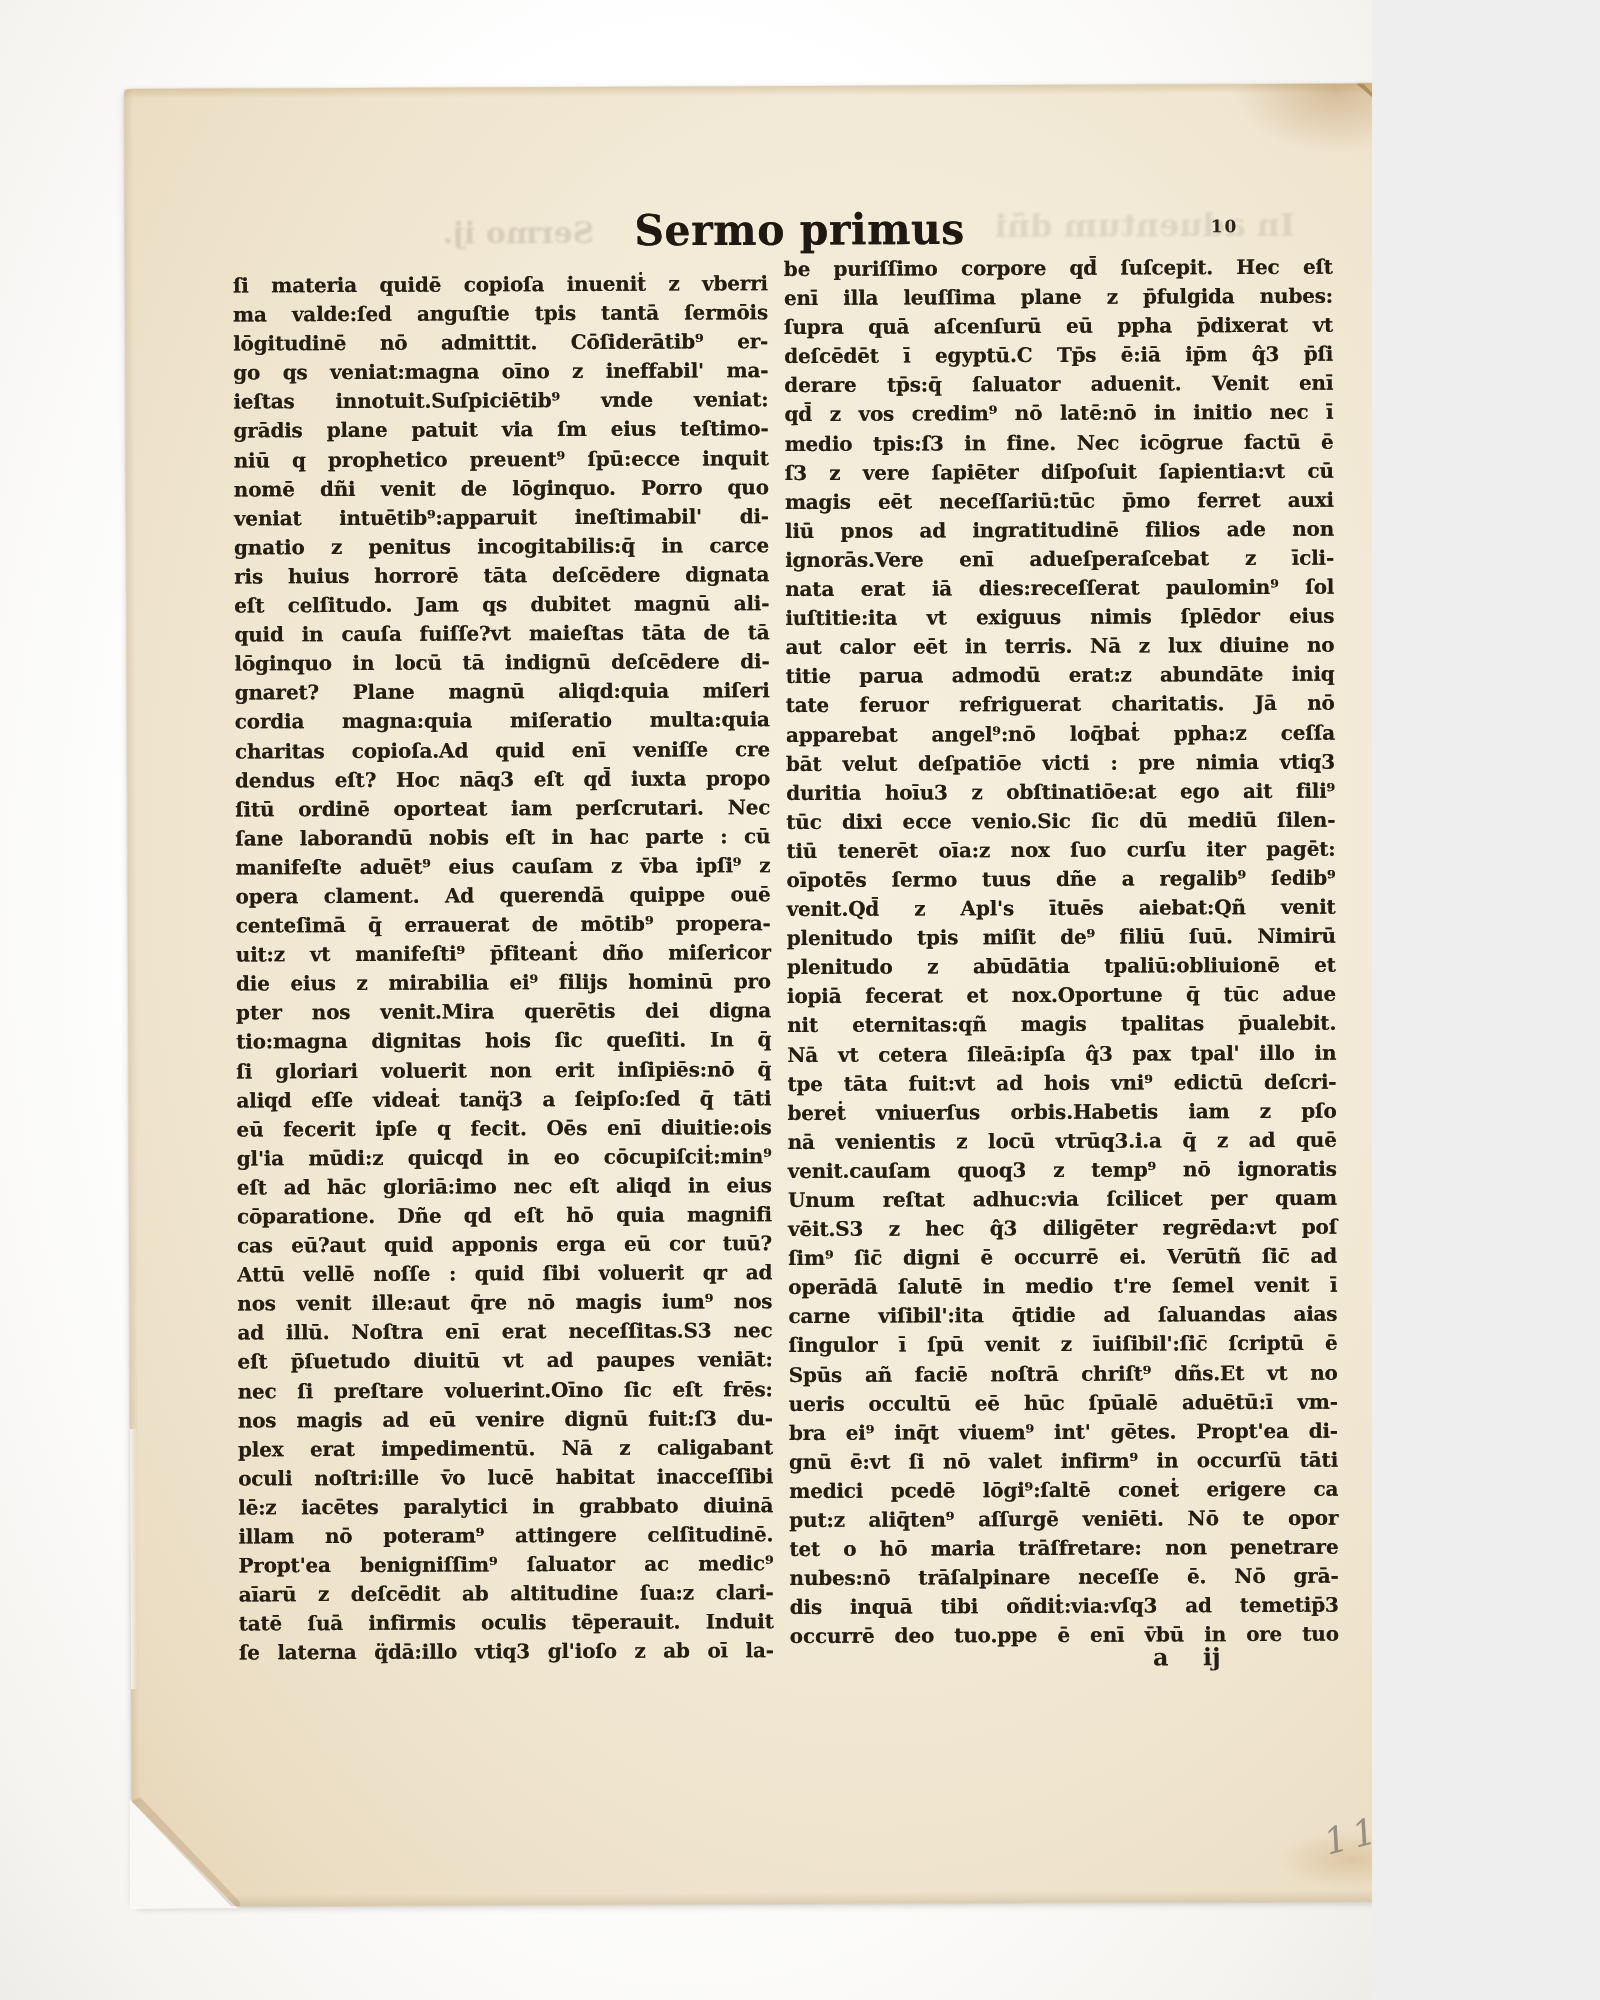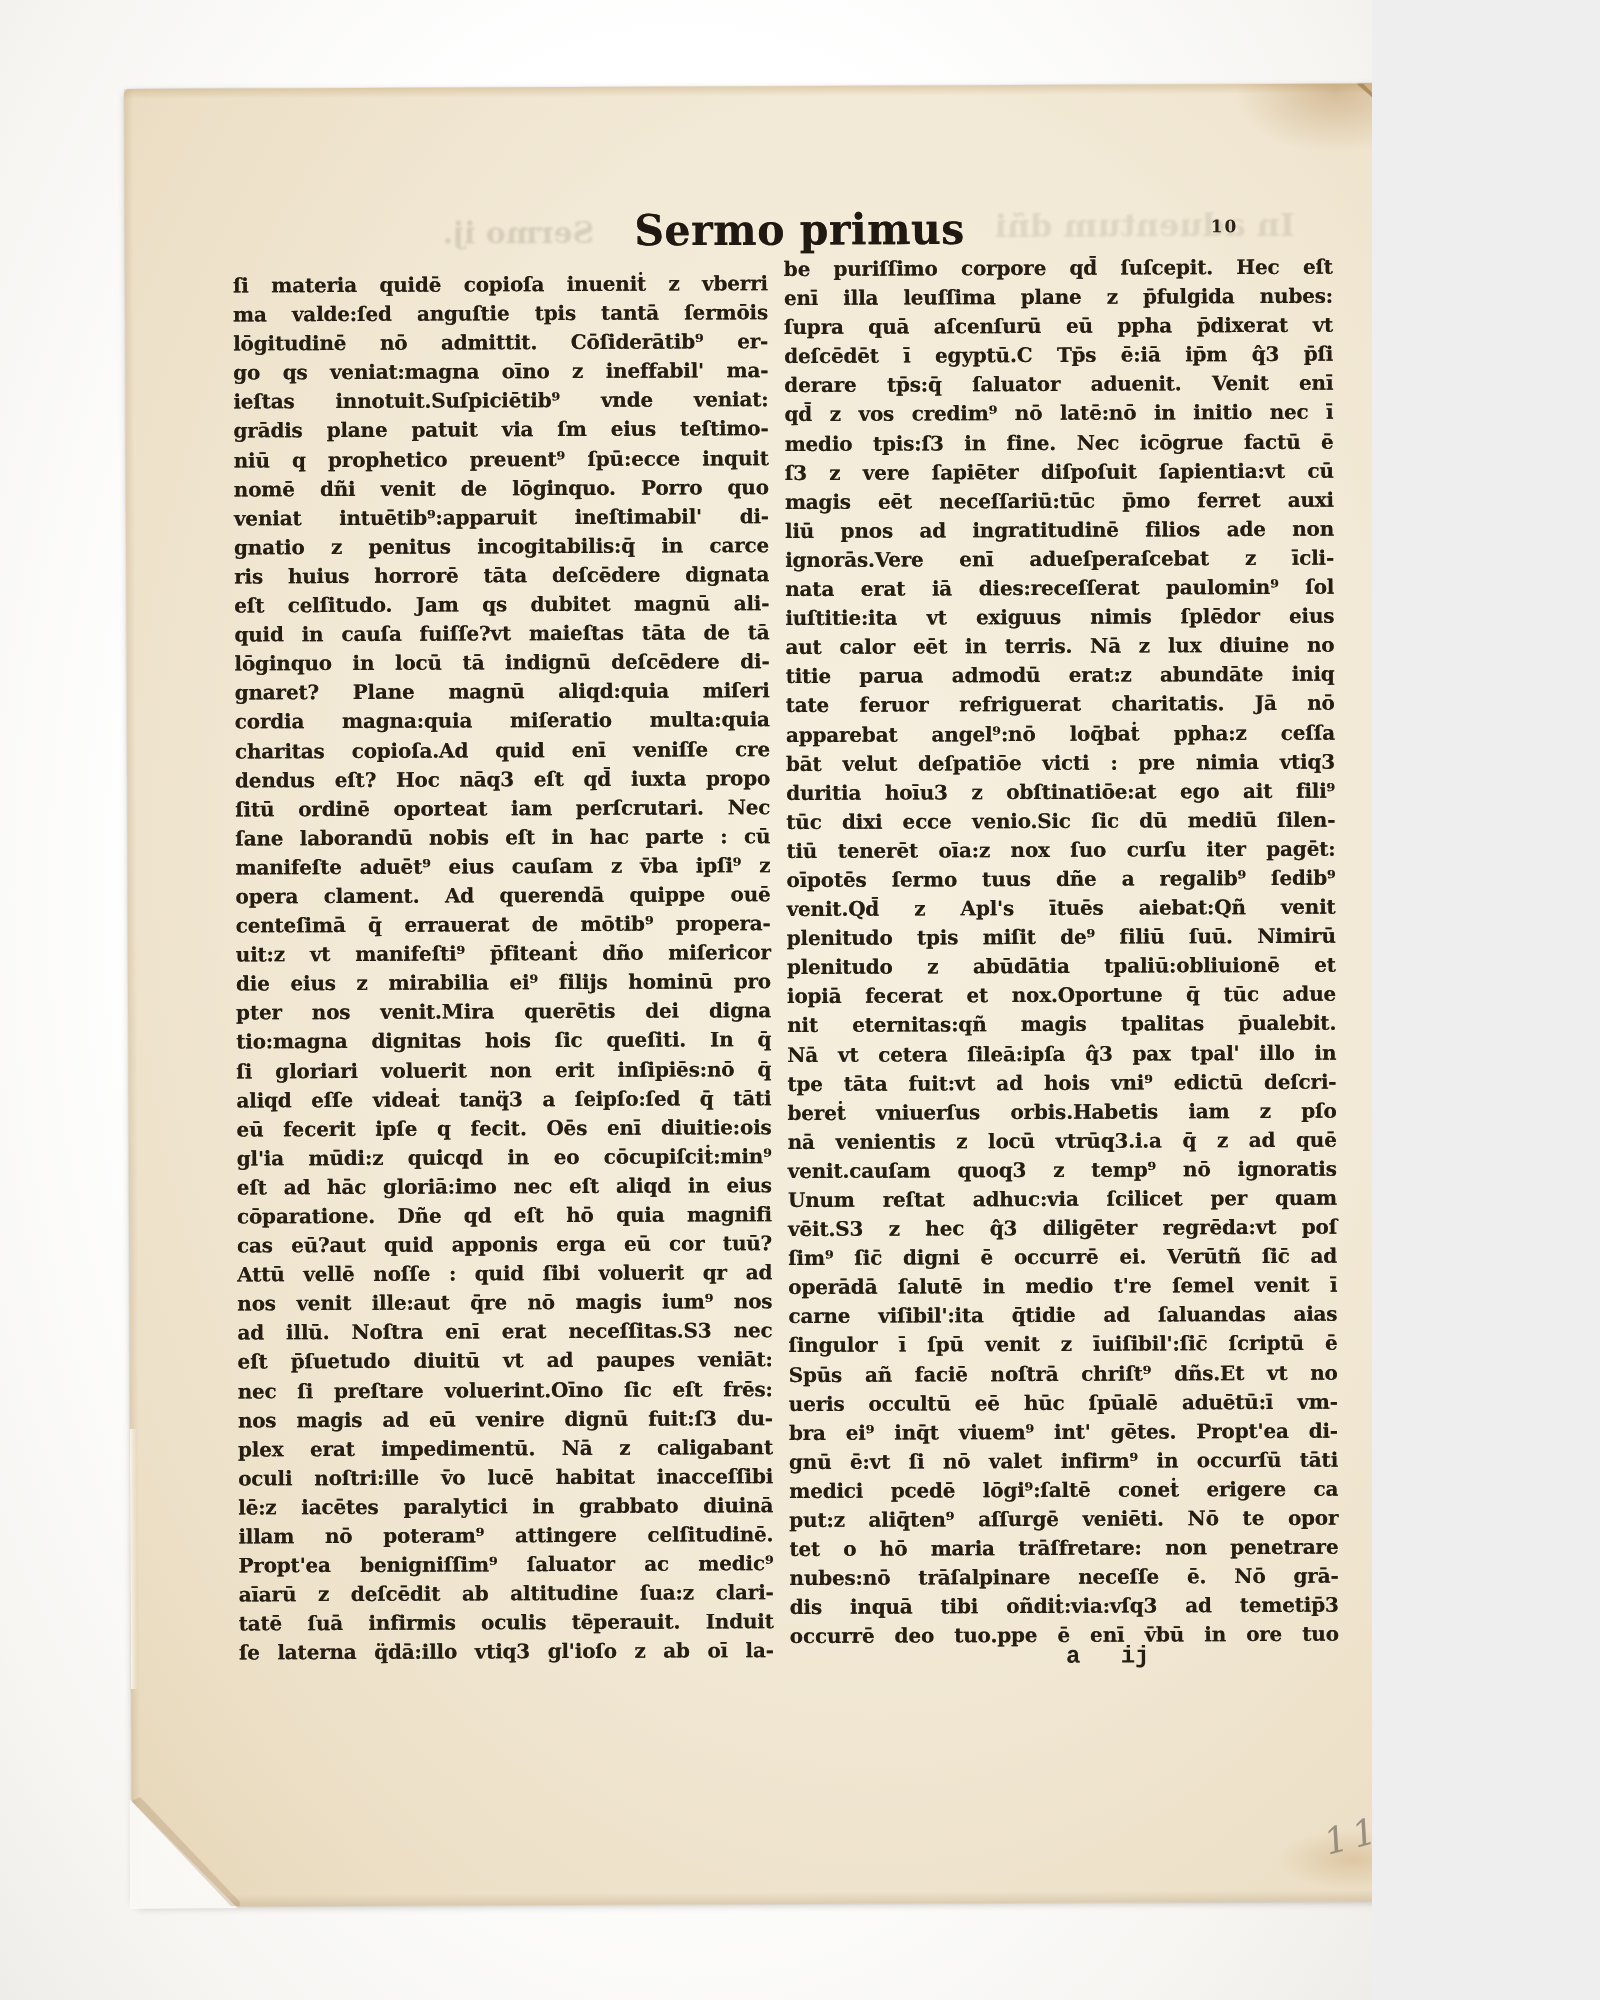--- a/index.html
+++ b/index.html
@@ -57,22 +57,22 @@
   .folio{position:absolute;left:1086px;top:116px;font-size:17px;font-weight:bold;color:#2a2116;letter-spacing:2px;margin-top:16px;}
 
   .col{position:absolute;}
   .col-left{left:108px;top:183px;width:535px;}
   .col-right{left:659px;top:169px;width:549px;}
   .col-line{
     height:29.1px;line-height:29.1px;font-size:20px;font-weight:bold;color:#261e13;
     text-align:justify;text-align-last:justify;letter-spacing:-0.2px;
     white-space:nowrap;overflow:visible;text-shadow:0 0 .5px rgba(38,30,19,.65);
   }
-  .sig{position:absolute;left:935px;top:1558px;width:180px;
-    font-size:24px;font-weight:bold;color:#261e13;word-spacing:26px;font-family:Liberation Mono, monospace;}
+  .sig{position:absolute;left:966px;top:1558px;width:180px;text-align:center;
+    font-size:24px;font-weight:bold;color:#261e13;word-spacing:26px;}
   .pencil{
     position:absolute;left:1192px;top:1728px;font-size:36px;font-style:italic;
     color:#8b8376;opacity:.85;transform:rotate(-14deg);letter-spacing:6px;
     font-weight:normal;
   }
 </style>
 </head>
 <body>
 
 <div class="photo">

